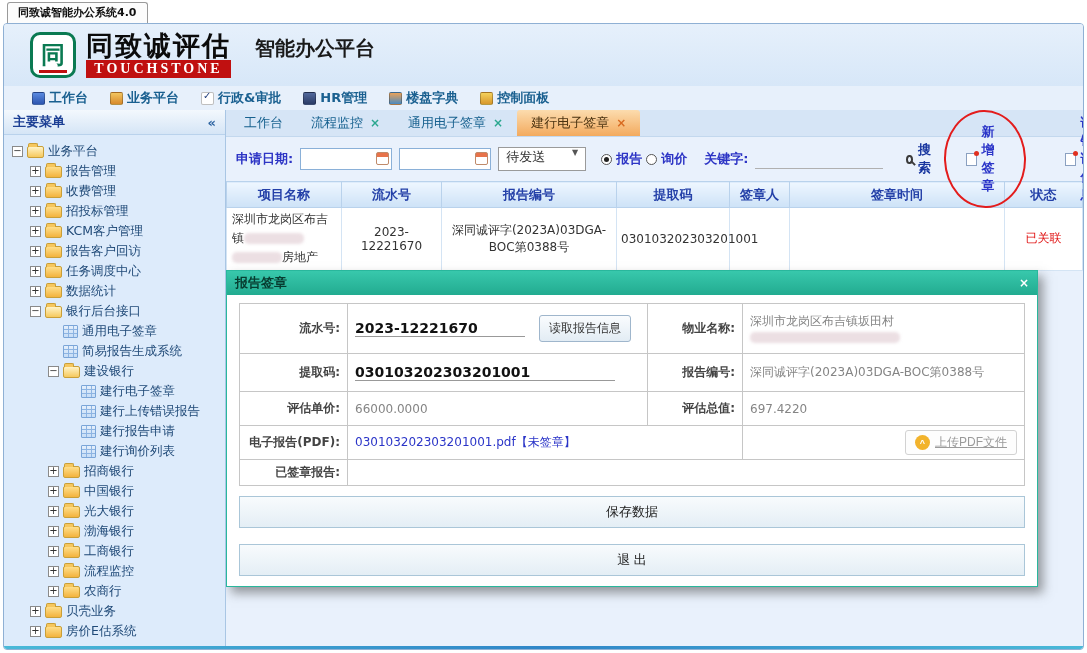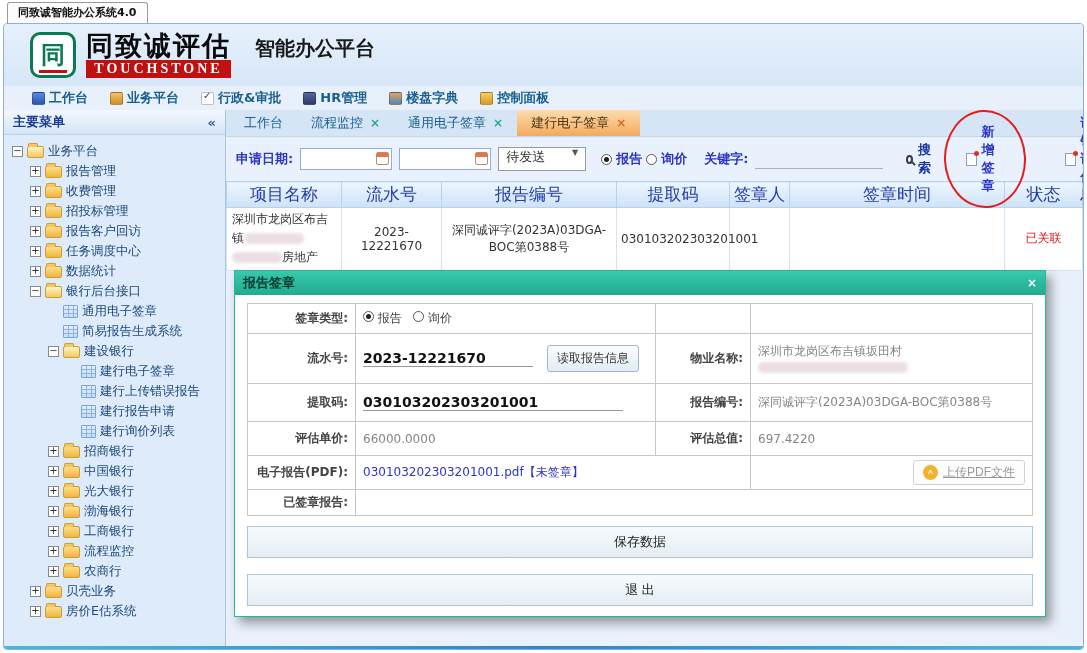--- a/index.html
+++ b/index.html
@@ -95,30 +95,30 @@
   .linkbtn { display:flex; align-items:center; gap:4px; color:#2b35c8; font-weight:bold; cursor:pointer; position:relative; }
   .doc { width:11px; height:13px; background:#fff; border:1px solid #8aa0c0; position:relative; display:inline-block; flex:none; }
   .doc::before { content:""; position:absolute; top:-3px; right:-3px; width:5px; height:5px; background:#e03020; border-radius:50%; }
   .lb-new { margin-left:26px; } .lb-err { margin-left:64px; }
   .red-ellipse { position:absolute; inset:-13px -32px -13px -22px; border:2px solid #e31c1c; border-radius:50%;
     transform:rotate(-2deg); pointer-events:none; }
 
   
   .grid { border-collapse:collapse; table-layout:fixed; width:100%; background:#fff; flex:none; }
   .grid th { height:26px; background:linear-gradient(#eef6ff,#cde2f7); border:1px solid #b9d2ec;
-    color:#2440a8; font-size:17px; font-weight:normal; }
+    color:#2440a8; font-size:13px; font-weight:bold; }
   .grid td { border:1px solid #d4e4f4; font-size:12px; color:#333; text-align:center; height:50px;
     background:#fff; padding:2px 4px; }
   .cell-left { text-align:left !important; padding-left:5px !important; line-height:1.6; }
   .status-red { color:#e01010 !important; }
   .redact { display:inline-block; height:11px; background:#ecdfe3; border-radius:5px; filter:blur(1.5px); vertical-align:middle; }
   .w60{width:60px;} .w50{width:50px;} .w150{width:150px;}
 
   
-  .modal { position:absolute; left:8px; top:160px; width:812px; background:#fff; border:1px solid #29b79c;
+  .modal { position:absolute; left:0; top:160px; width:812px; background:#fff; border:1px solid #29b79c;
     box-shadow:5px 6px 10px rgba(60,60,60,.5); z-index:10; }
   .m-head { height:24px; background:linear-gradient(#38c8ac,#22ab90); color:#073c30; font-weight:bold;
     font-size:13px; display:flex; justify-content:space-between; align-items:center; padding:0 8px; }
   .m-close { color:#fff; font-size:12px; cursor:pointer; }
   .m-body { padding:8px 12px 10px; }
   .ftab { width:100%; border-collapse:collapse; table-layout:fixed; }
   .ftab td { border:1px solid #c6c6c6; font-size:12px; color:#444; padding:3px 7px; vertical-align:middle; }
   .lb { color:#2d35c5; font-weight:bold; text-align:right; font-size:13px; white-space:nowrap; }
   .h30{height:30px;} .h50{height:50px;} .h38{height:38px;} .h34{height:34px;} .h26{height:26px;}
   .uin { border:none; border-bottom:1px solid #999; font-weight:bold; font-size:14px; color:#111;
@@ -220,20 +220,25 @@
               <span class="tl">收费管理</span>
             </div>
           <div class="ti d1">
               <span class="exp plus"></span>
               <span class="fold"></span>
               <span class="tl">招投标管理</span>
             </div>
           <div class="ti d1">
               <span class="exp plus"></span>
               <span class="fold"></span>
+              <span class="tl">KCM客户管理</span>
+            </div>
+          <div class="ti d1">
+              <span class="exp plus"></span>
+              <span class="fold"></span>
               <span class="tl">报告客户回访</span>
             </div>
           <div class="ti d1">
               <span class="exp plus"></span>
               <span class="fold"></span>
               <span class="tl">任务调度中心</span>
             </div>
           <div class="ti d1">
               <span class="exp plus"></span>
               <span class="fold"></span>
@@ -422,31 +427,20 @@
           </div>
           <div class="m-body">
             <table class="ftab">
               <colgroup>
                   <col style="width:108px">
                   <col style="width:300px">
                   <col style="width:95px">
                   <col>
                 </colgroup>
               <tbody>
-                  <tr>
-                <td class="lb h30">签章类型:</td>
-                <td>
-                  <span class="rd on"></span>
-                  <span>报告</span>&nbsp;&nbsp;
-                  <span class="rd"></span>
-                  <span>询价</span>
-                </td>
-                <td></td>
-                <td></td>
-              </tr>
               <tr>
                 <td class="lb h50">流水号:</td>
                 <td>
                   <span class="vflex">
                     <input class="uin serial" value="2023-12221670" style="">
                     <button class="read-btn">读取报告信息</button>
                   </span>
                 </td>
                 <td class="lb">物业名称:</td>
                 <td>

